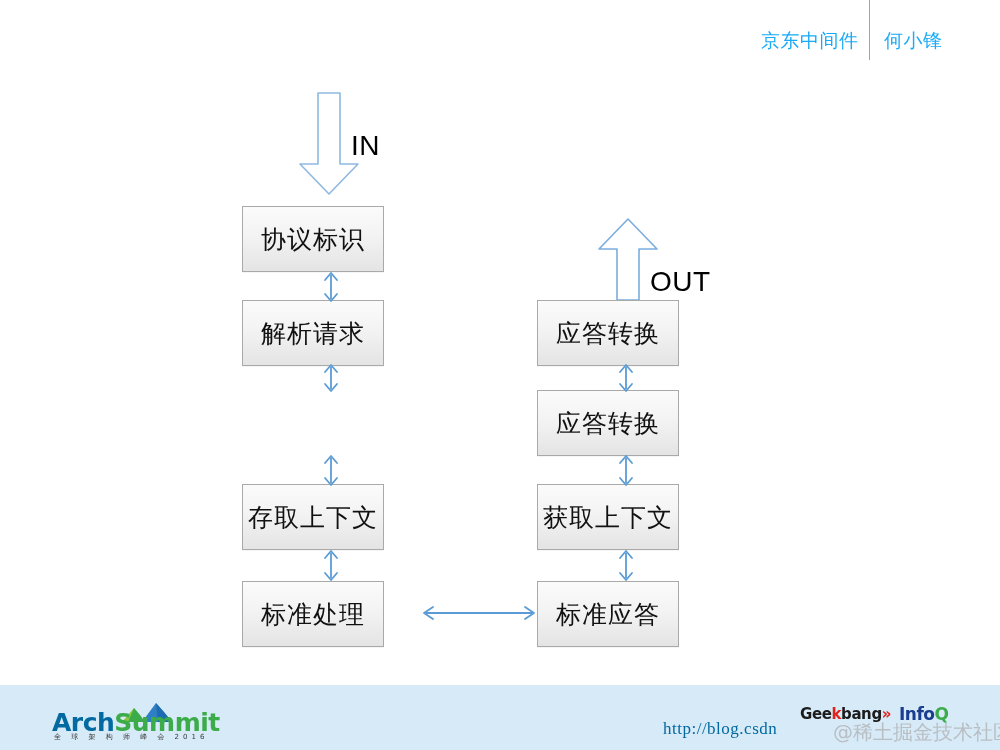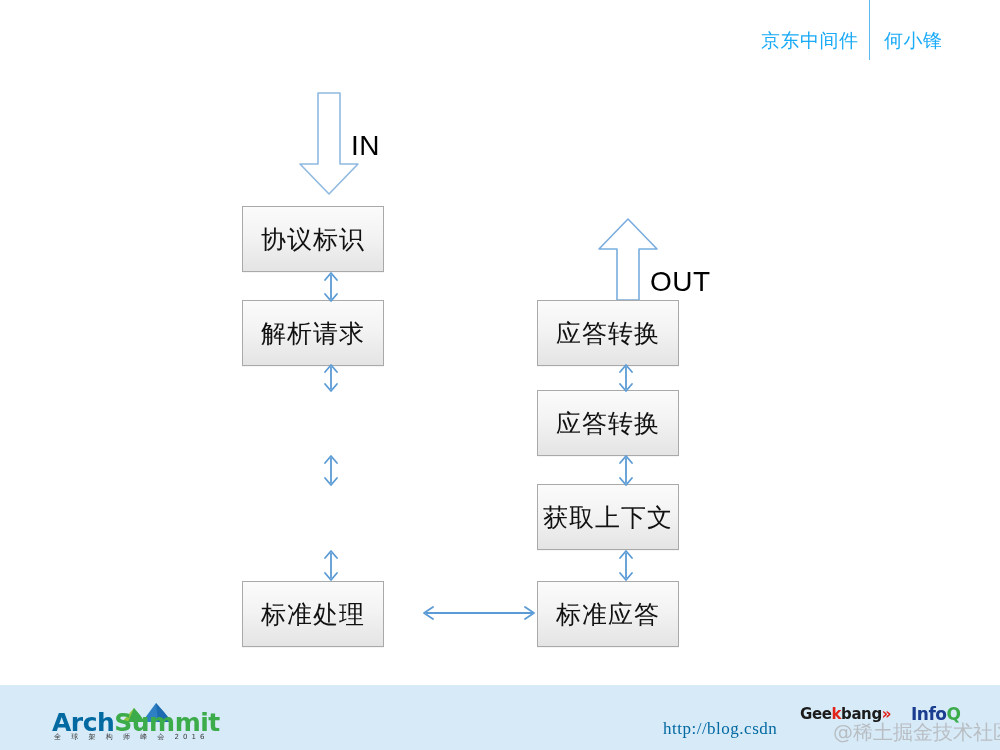--- a/index.html
+++ b/index.html
@@ -130,21 +130,21 @@
     left: 62px;
     top: 0px;
   }
 
   .sponsor-block {
     position: absolute;
     left: 800px;
     top: 704px;
     display: flex;
     align-items: center;
-    gap: 20px;
+    gap: 8px;
   }
   .geekbang {
     font-size: 15px;
     font-weight: bold;
     color: #1b1b1b;
     letter-spacing: -0.4px;
     font-family: "DejaVu Sans", "Liberation Sans", sans-serif;
     white-space: nowrap;
   }
   .geekbang .gb-accent { color: #e2231a; }
@@ -202,20 +202,23 @@
       <polygon points="31,2 60,32 42,32 42,83 20,83 20,32 2,32" fill="#ffffff" stroke="#7aadde" stroke-width="1.6" stroke-linejoin="round"></polygon>
     </svg>
   </div>
   <div class="io-label label-out">OUT</div>
 
   <div class="flow-box" style="left:242px; top:206px;">
     <span>协议标识</span>
   </div>
   <div class="flow-box" style="left:242px; top:300px;">
     <span>解析请求</span>
+  </div>
+  <div class="flow-box" style="left:242px; top:484px;">
+    <span>存取上下文</span>
   </div>
   <div class="flow-box" style="left:242px; top:581px;">
     <span>标准处理</span>
   </div>
 
   <div class="flow-box" style="left:537px; top:300px;">
     <span>应答转换</span>
   </div>
   <div class="flow-box" style="left:537px; top:390px;">
     <span>应答转换</span>

